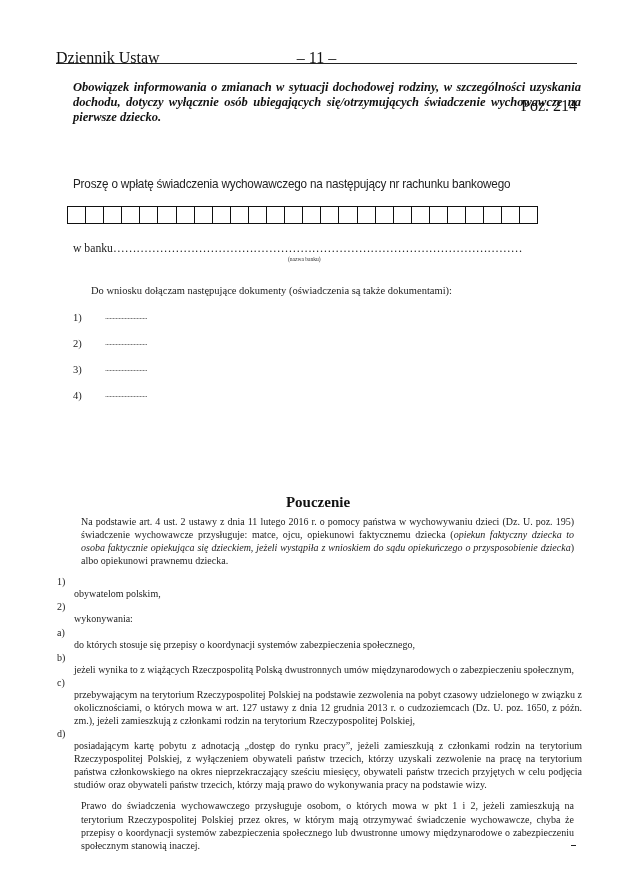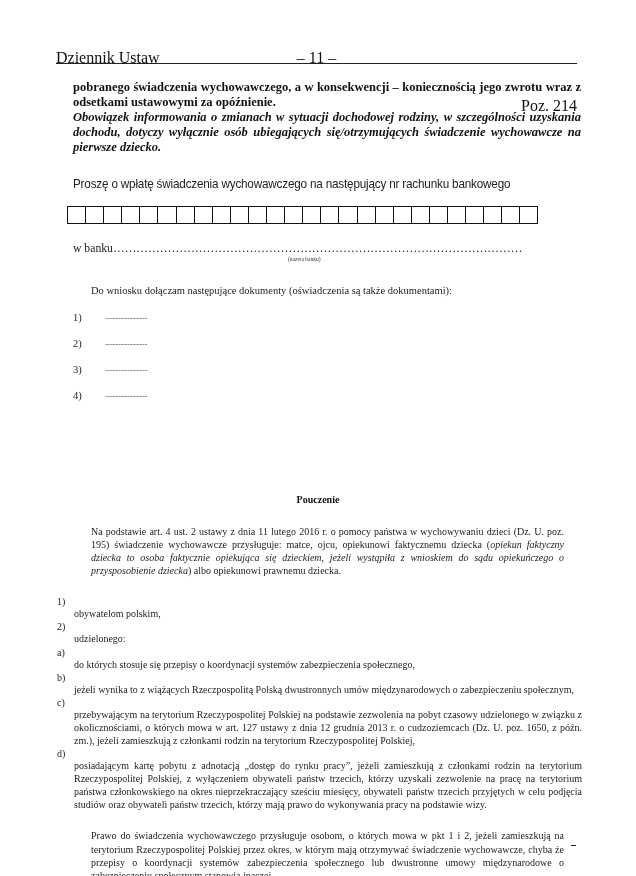--- a/index.html
+++ b/index.html
@@ -14,42 +14,41 @@
   .bold-block .it { font-style:italic; }
   .req { left:73px; top:176px; font-size:13px; color:#222; font-family:"Liberation Sans Narrow","Liberation Sans", sans-serif; letter-spacing:-0.2px; transform:scaleX(0.9); transform-origin:left; }
   .iban { left:67px; top:206px; display:flex; border:1.3px solid #111; height:16px; }
   .iban .cell { width:17.1px; height:16px; border-right:1.3px solid #111; }
   .iban .cell:last-child { border-right:none; }
   .bank { left:73px; top:240px; font-size:13px; color:#222; transform:scaleX(0.9); transform-origin:left; white-space:nowrap; }
   .bank-hint { left:288px; top:256px; font-size:5.5px; color:#333; }
   .docs-title { left:91px; top:285px; font-size:10.5px; color:#222; }
   .doc-item { left:73px; font-size:10.5px; color:#222; }
   .doc-item .dots { position:absolute; left:32px; top:0; white-space:nowrap; font-size:8px; letter-spacing:-0.5px; }
-  .poucz-title { left:0; width:636px; top:494px; text-align:center; font-weight:bold; font-size:10px; }
+  .poucz-title { left:0; width:636px; top:494px; text-align:center; font-weight:bold; font-size:15px; }
   .poucz { left:57px; top:507px; width:525px; font-size:10px; line-height:13.1px; color:#222; }
-  .poucz p { margin:18px; text-align:justify; }
+  .poucz p { margin:8px; text-align:justify; }
   .poucz .ind { padding-left:16px; }
   .poucz .it { font-style:italic; }
   .poucz .b { font-weight:bold; }
   .li { display:flex; }
   .li .n { width:17px; flex:none; }
   .li .t { flex:1; text-align:justify;margin-top:12px; }
   .dash { left:571px; top:845px; width:5px; height:1.4px; background:#222; }
 </style>
 </head>
 <body>
 
 <div class="abs header">
   <span class="l">Dziennik Ustaw</span>
   <span class="c">– 11 –</span>
   <span class="r">Poz. 214</span>
 </div>
 
 <div class="abs bold-block">
-  <p>pobranego świadczenia wychowawczego, a w konsekwencji – koniecznością jego zwrotu wraz z odsetkami ustawowymi za opóźnienie.</p>
   <p class="it">Obowiązek informowania o zmianach w sytuacji dochodowej rodziny, w szczególności uzyskania dochodu, dotyczy wyłącznie osób ubiegających się/otrzymujących świadczenie wychowawcze na pierwsze dziecko.</p>
 </div>
 
 <div class="abs req">Proszę o wpłatę świadczenia wychowawczego na następujący nr rachunku bankowego</div>
 
 <div class="abs iban" id="iban">
     <div class="cell"></div>
     <div class="cell"></div>
     <div class="cell"></div>
     <div class="cell"></div>
@@ -102,21 +101,21 @@
 <div class="abs poucz-title">Pouczenie</div>
 
 <div class="abs poucz">
   <p class="ind"><span>Na podstawie art. 4 ust. 2 ustawy z dnia 11 lutego 2016 r. o pomocy państwa w wychowywaniu dzieci (Dz. U. poz. 195) świadczenie wychowawcze przysługuje: matce, ojcu, opiekunowi faktycznemu dziecka (</span><span class="it">opiekun faktyczny dziecka to osoba faktycznie opiekująca się dzieckiem, jeżeli wystąpiła z wnioskiem do sądu opiekuńczego o przysposobienie dziecka</span><span>) albo opiekunowi prawnemu dziecka.</span></p>
   <div class="li">
       <span class="n">1)</span>
       <span class="t">obywatelom polskim,</span>
     </div>
   <div class="li">
       <span class="n">2)</span>
-      <span class="t">udzielonego:</span>
+      <span class="t">wykonywania:</span>
     </div>
   <div class="li">
       <span class="n">a)</span>
       <span class="t">do których stosuje się przepisy o koordynacji systemów zabezpieczenia społecznego,</span>
     </div>
   <div class="li">
       <span class="n">b)</span>
       <span class="t">jeżeli wynika to z wiążących Rzeczpospolitą Polską dwustronnych umów międzynarodowych o zabezpieczeniu społecznym,</span>
     </div>
   <div class="li">

